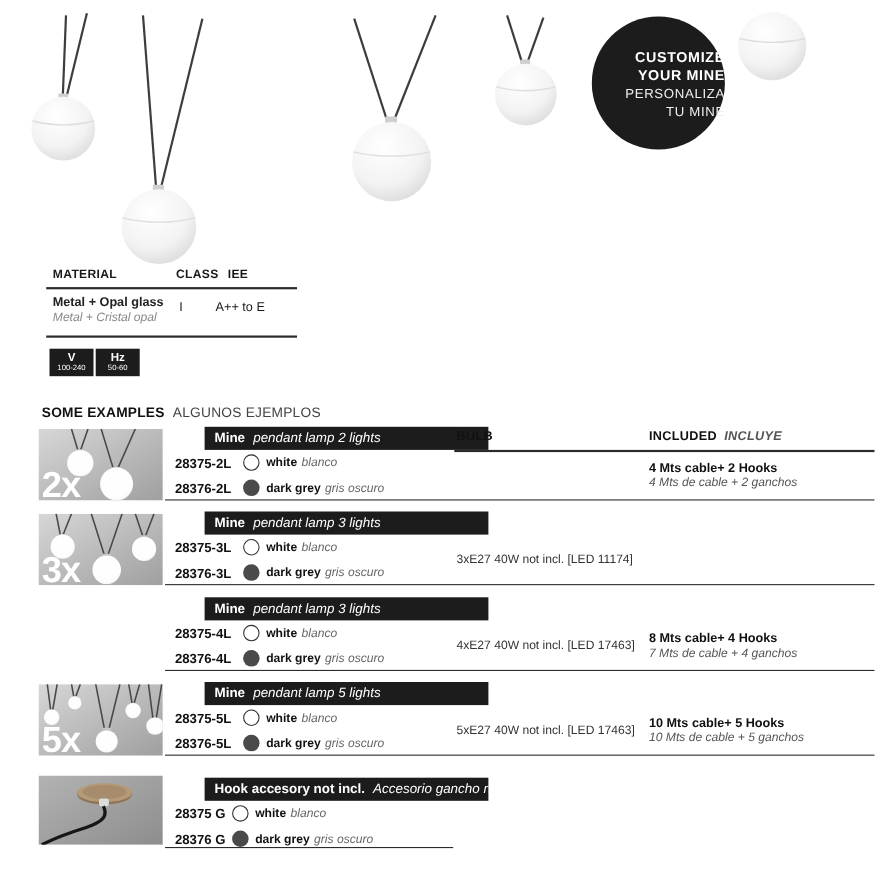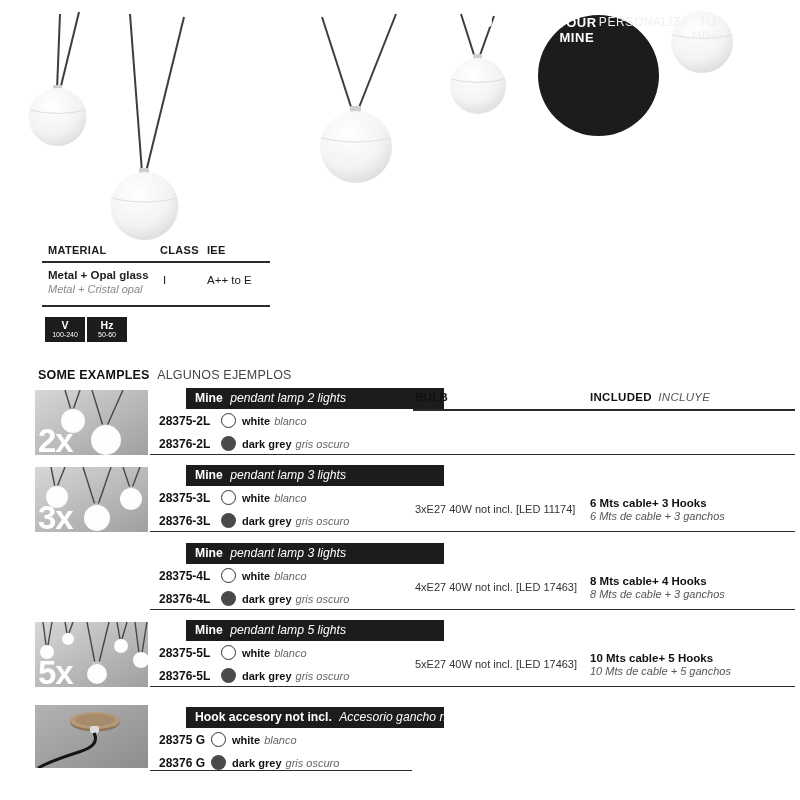--- a/index.html
+++ b/index.html
@@ -4,31 +4,31 @@
 <style>
   html,body{margin:0;padding:0;background:#fff;}
   .page{position:relative;width:800px;height:800px;background:#fff;overflow:hidden;
         font-family:"Liberation Sans",sans-serif;color:#1a1a1a;}
   svg{display:block;}
   
   .hero{position:absolute;left:0;top:0;}
   
   .badge{position:absolute;left:538px;top:15px;width:121px;height:121px;border-radius:50%;
          background:var(--bar,#1d1d1d);color:#fff;text-align:center;
-         display:flex;flex-direction:row;justify-content:center;gap:2px;}
+         display:flex;flex-direction:column;justify-content:center;gap:2px;align-items:flex-end;}
   .badge .b1{font-weight:700;font-size:13px;letter-spacing:.6px;}
   .badge .b2{font-weight:400;font-size:12px;letter-spacing:.6px;color:#efefef;}
   
   .specs{position:absolute;left:42px;top:243px;width:228px;height:64px;}
   .specs .hd{position:absolute;top:1px;font-size:11px;font-weight:700;letter-spacing:.3px;}
   .specs .ln{position:absolute;left:0;right:0;border-top:2px solid #2b2b2b;}
   .specs .v-en{position:absolute;left:6px;top:26px;font-size:11.5px;font-weight:700;color:#222;}
   .specs .v-es{position:absolute;left:6px;top:40px;font-size:11px;font-style:italic;color:#888;}
   .specs .v-cl{position:absolute;left:121px;top:31px;font-size:11.5px;}
-  .specs .v-ie{position:absolute;left:165px;top:31px;font-size:11.5px;}
+  .specs .v-ie{position:absolute;left:154px;top:31px;font-size:11.5px;}
   
   .power{position:absolute;left:45px;top:317px;display:flex;gap:2px;}
   .pbox{width:40px;height:25px;background:var(--bar,#171717);color:#fff;text-align:center;}
   .pbox .pl{font-size:10.5px;font-weight:700;line-height:12px;margin-top:2px;}
   .pbox .pv{font-size:7px;line-height:8px;}
   
   .extitle{position:absolute;left:38px;top:368px;font-size:12.5px;}
   .extitle .en{font-weight:700;color:#111;letter-spacing:.2px;}
   .extitle .es{font-weight:400;color:#444;letter-spacing:.2px;margin-left:4px;}
   
@@ -51,21 +51,21 @@
   .clabel{font-weight:700;font-size:11px;color:#111;text-align:right;}
   .clabel-es{font-style:italic;font-size:11px;color:#666;margin-left:4px;}
   .bulb{position:absolute;left:380px;top:21px;bottom:0;width:172px;display:flex;
         align-items:center;font-size:11px;color:#333;}
   .included{position:absolute;left:555px;top:21px;bottom:0;width:205px;display:flex;
             flex-direction:column;justify-content:center;gap:1px;}
   .inc-en{font-weight:700;font-size:11.5px;color:#111;}
   .inc-es{font-style:italic;font-size:11px;color:#555;}
   .colhdr{position:absolute;top:3px;font-weight:700;font-size:11.5px;letter-spacing:.3px;color:#111;}
   .bulb-hdr{left:380px;} .inc-hdr{left:555px;}
-  .inc-hdr .es-h{font-weight:400;font-style:italic;color:#555;margin-left:3px;}
+  .inc-hdr .es-h{font-weight:700;font-style:italic;color:#555;margin-left:3px;}
   .hdr-line{position:absolute;left:378px;right:0;top:21px;border-top:2px solid #2b2b2b;}
   .sep{position:absolute;left:115px;right:0;top:66px;border-top:1.5px solid #2b2b2b;}
   .row5 .sep{right:auto;width:262px;top:63px;}
 </style>
 </head>
 <body>
 
 <div class="page">
 
   <svg class="hero" width="800" height="245" viewBox="0 0 800 245">
@@ -189,20 +189,24 @@
       <span class="swatch dark"></span>
       <span class="clabel">dark grey</span>
       <span class="clabel-es">gris oscuro</span>
     </div>
     <div class="colhdr bulb-hdr">BULB</div>
     <div class="colhdr inc-hdr">
       <span>INCLUDED</span>
       <span class="es-h">INCLUYE</span>
     </div>
     <div class="hdr-line"></div>
+    <div class="included">
+      <div class="inc-en">4 Mts cable+ 2 Hooks</div>
+      <div class="inc-es">4 Mts de cable + 2 ganchos</div>
+    </div>
     <div class="sep"></div>
   </div>
 
   <div class="row" style="top:465px">
     <div class="tile">
       <svg width="113" height="65" viewBox="0 0 113 65">
         <rect width="113" height="65" fill="url(#tilebg)"></rect>
         <g stroke="#474747" stroke-width="1.4" fill="none">
           <path d="M16,0 L20,20"></path>
             <path d="M30,0 L22,20"></path>
@@ -230,24 +234,20 @@
       <span class="clabel">white</span>
       <span class="clabel-es">blanco</span>
     </div>
     <div class="codeline cl2">
       <span class="code">28376-3L</span>
       <span class="swatch dark"></span>
       <span class="clabel">dark grey</span>
       <span class="clabel-es">gris oscuro</span>
     </div>
     <div class="bulb">3xE27 40W not incl. [LED 11174]</div>
-    <div class="included">
-      <div class="inc-en">6 Mts cable+ 3 Hooks</div>
-      <div class="inc-es">6 Mts de cable + 3 ganchos</div>
-    </div>
     <div class="sep"></div>
   </div>
 
   <div class="row" style="top:543px">
     <div class="bar">
       <span class="bb">Mine</span>
       <span class="bi">pendant lamp 3 lights</span>
     </div>
     <div class="codeline cl1">
       <span class="code">28375-4L</span>
@@ -257,21 +257,21 @@
     </div>
     <div class="codeline cl2">
       <span class="code">28376-4L</span>
       <span class="swatch dark"></span>
       <span class="clabel">dark grey</span>
       <span class="clabel-es">gris oscuro</span>
     </div>
     <div class="bulb">4xE27 40W not incl. [LED 17463]</div>
     <div class="included">
       <div class="inc-en">8 Mts cable+ 4 Hooks</div>
-      <div class="inc-es">8 Mts de cable + 3 ganchos</div>
+      <div class="inc-es">7 Mts de cable + 4 ganchos</div>
     </div>
     <div class="sep"></div>
   </div>
 
   <div class="row" style="top:620px">
     <div class="tile">
       <svg width="113" height="65" viewBox="0 0 113 65">
         <rect width="113" height="65" fill="url(#tilebg)"></rect>
         <g stroke="#474747" stroke-width="1.4" fill="none">
           <path d="M8,0 L11,23"></path>

